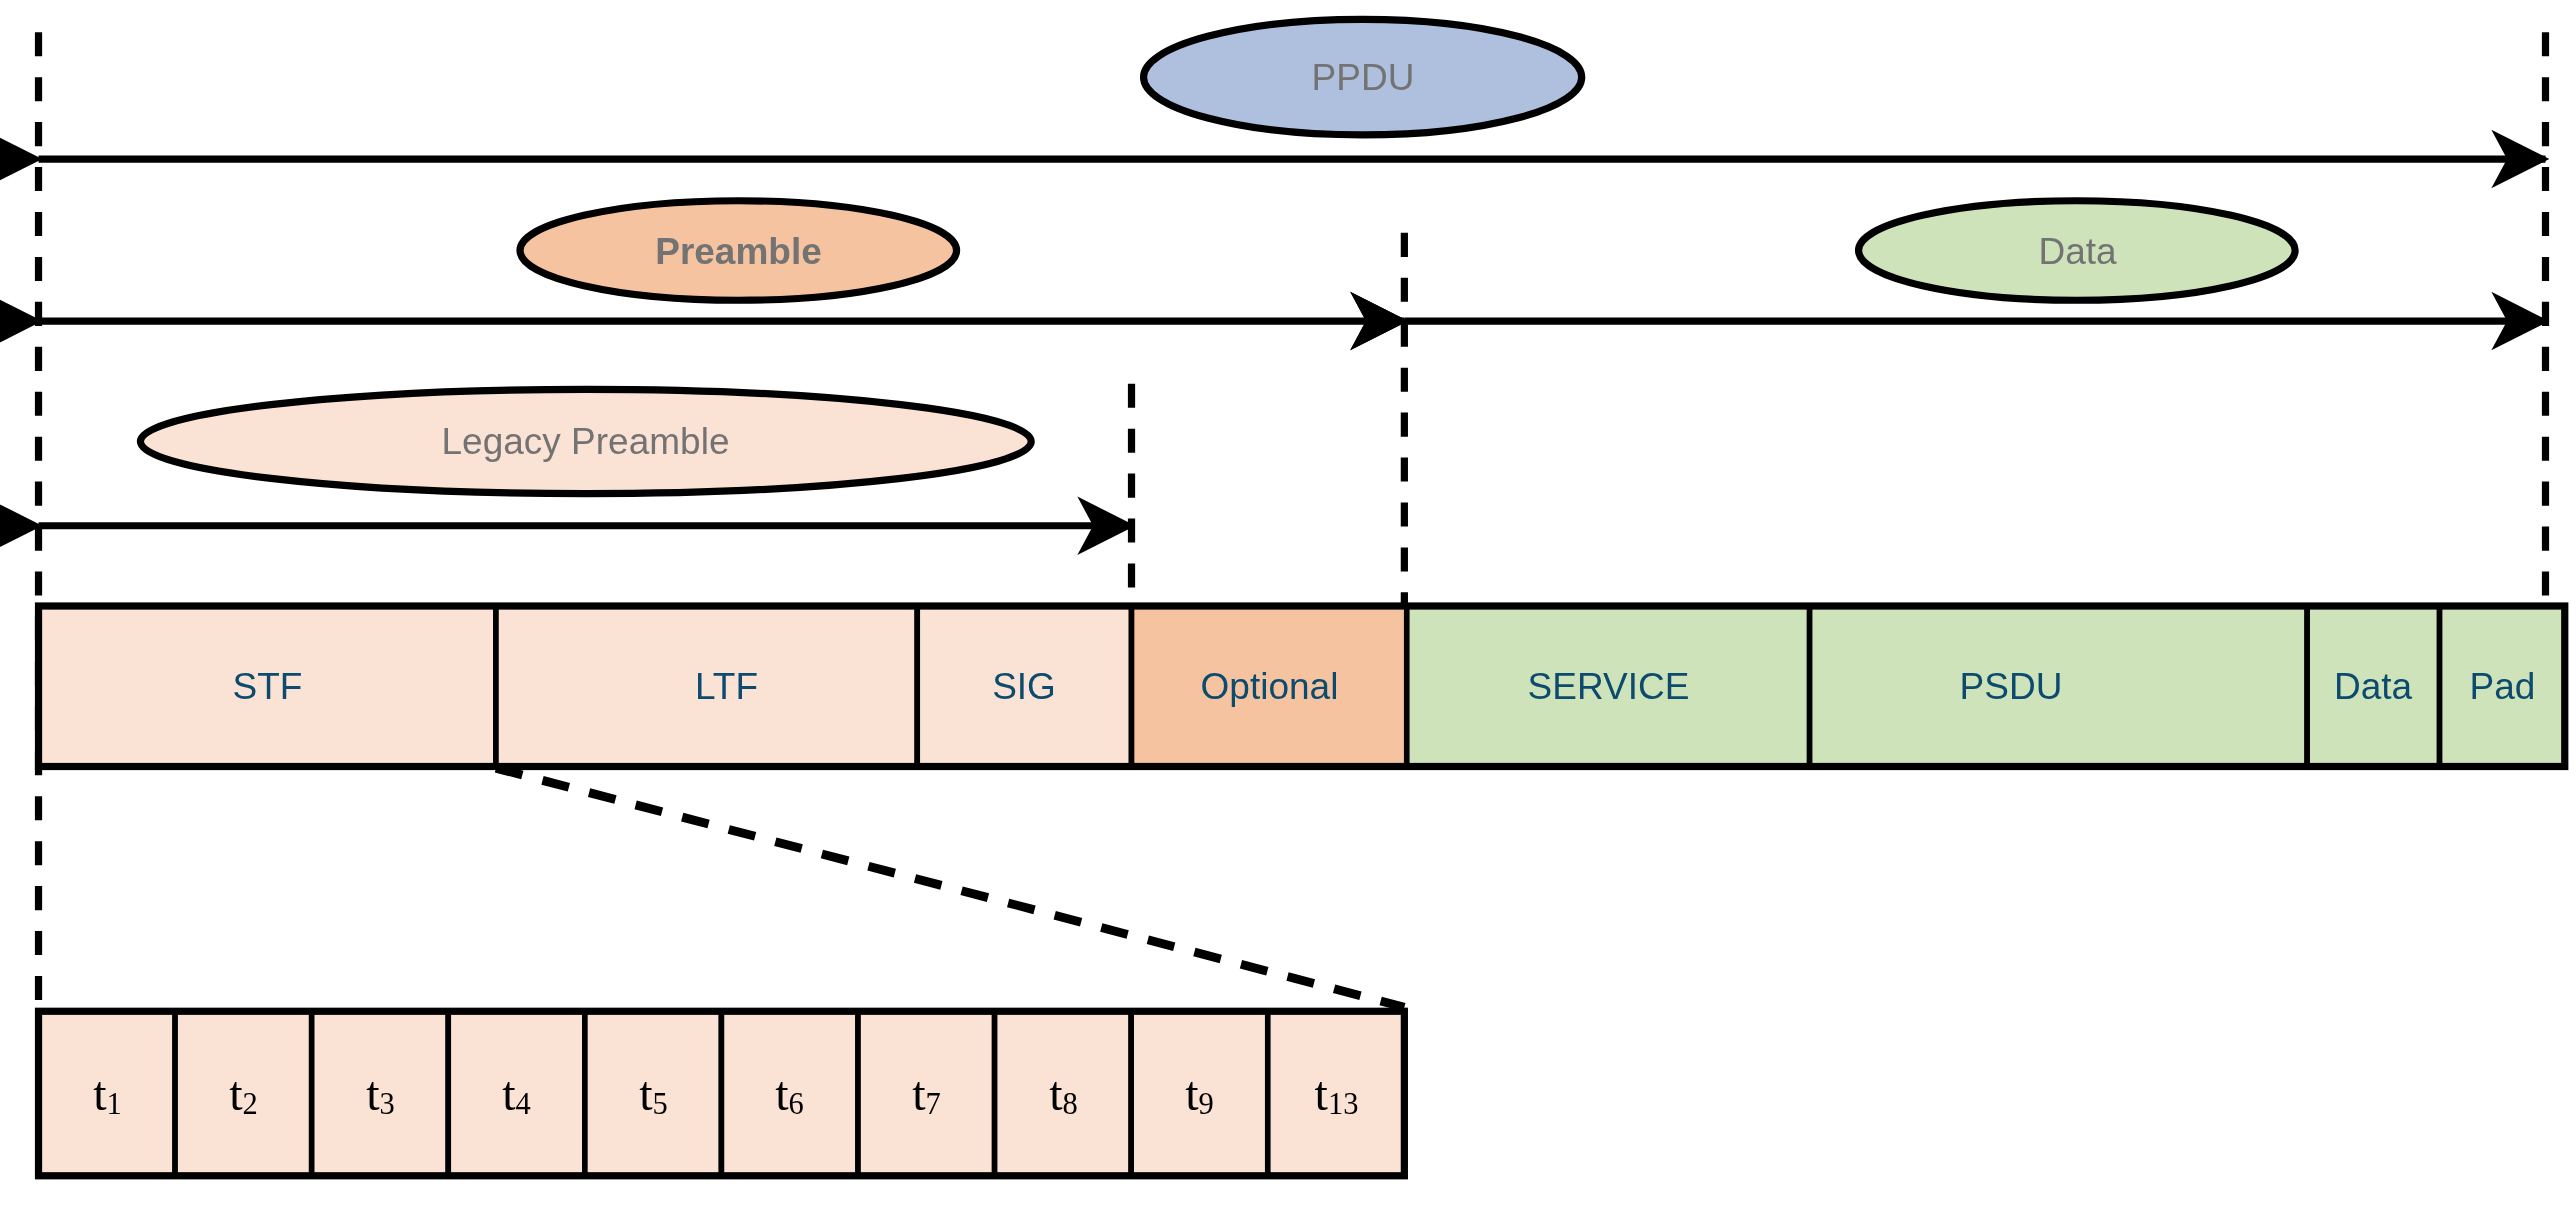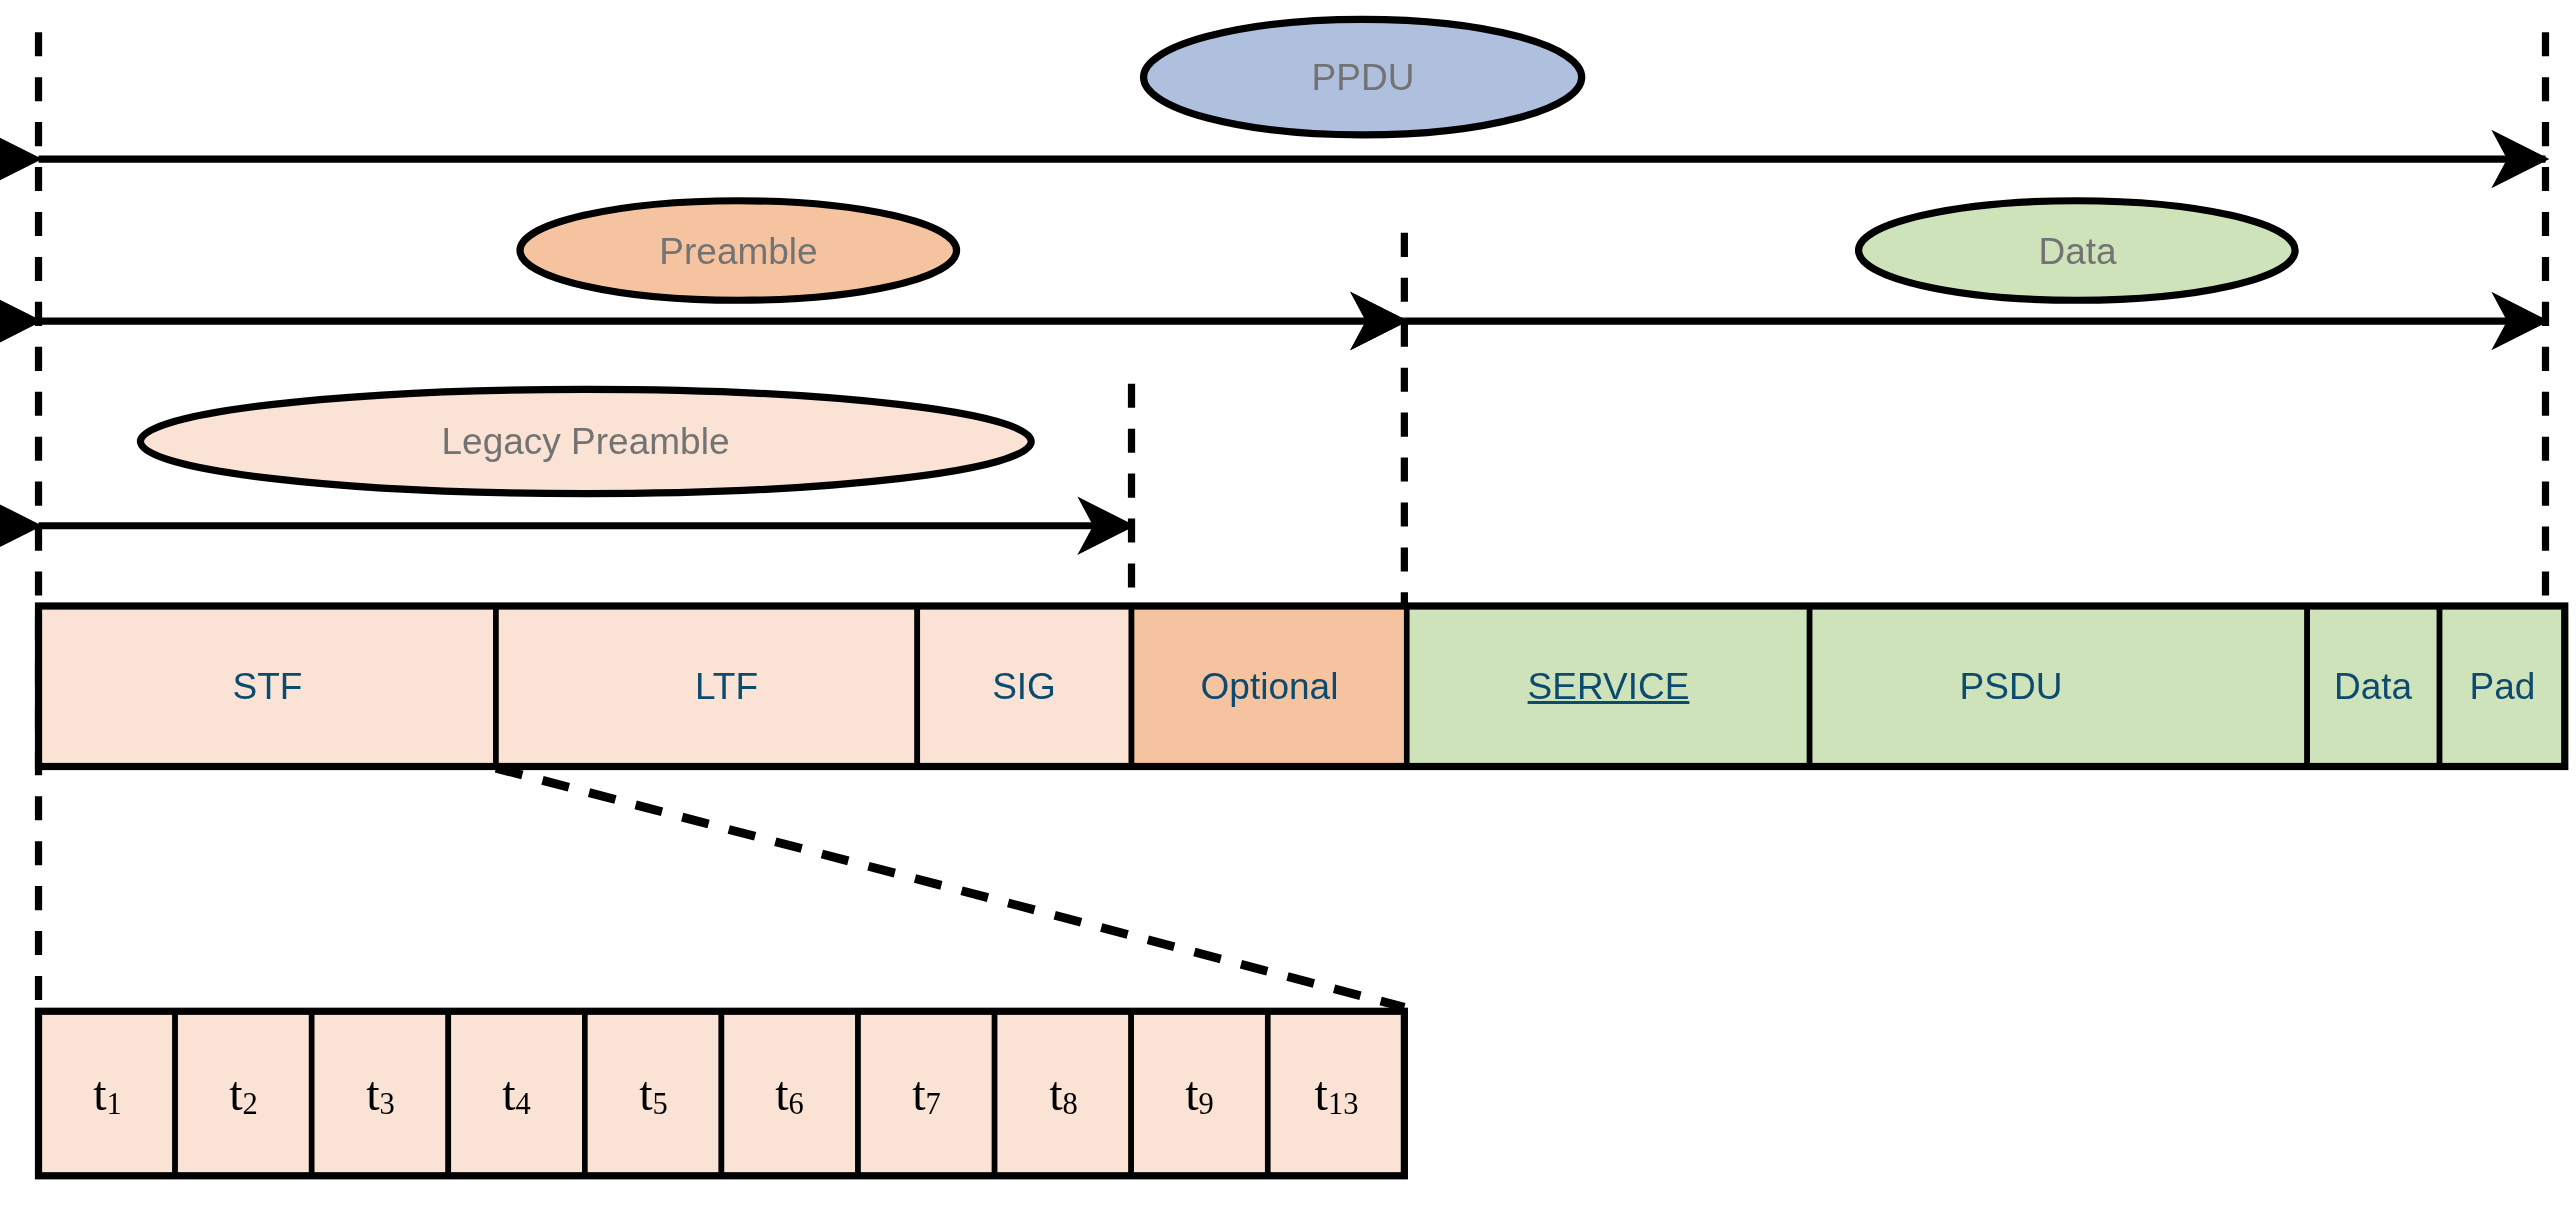--- a/index.html
+++ b/index.html
@@ -83,21 +83,21 @@
         <ellipse cx="2588" cy="312" rx="272" ry="62" fill="#cfe3bb" stroke="#000000" stroke-width="9"></ellipse>
         <ellipse cx="730" cy="550" rx="555" ry="65" fill="#fae2d5" stroke="#000000" stroke-width="9"></ellipse>
       </g>
   </svg>
 
   <div id="labels">
       <div class="cell-label" style="left: 39px; top: 606px; width: 457px; height: 160px;">STF</div>
       <div class="cell-label" style="left: 516px; top: 606px; width: 421px; height: 160px;">LTF</div>
       <div class="cell-label" style="left: 917px; top: 606px; width: 214px; height: 160px;">SIG</div>
       <div class="cell-label" style="left: 1132px; top: 606px; width: 275px; height: 160px;">Optional</div>
-      <div class="cell-label" style="left: 1407px; top: 606px; width: 403px; height: 160px; text-decoration: underline;">SERVICE</div>
+      <div class="cell-label" style="left: 1407px; top: 606px; width: 403px; height: 160px;">SERVICE</div>
       <div class="cell-label" style="left: 1762px; top: 606px; width: 498px; height: 160px;">PSDU</div>
       <div class="cell-label" style="left: 2307px; top: 606px; width: 132px; height: 160px;">Data</div>
       <div class="cell-label" style="left: 2440px; top: 606px; width: 125px; height: 160px;">Pad</div>
       <div class="tslot-label" style="left: 39px; top: 1011px; width: 137px; height: 165px; align-items: center;">
         <span>t</span>
         <span class="sub">1</span>
       </div>
       <div class="tslot-label" style="left: 175px; top: 1011px; width: 137px; height: 165px; align-items: center;">
         <span>t</span>
         <span class="sub">2</span>
@@ -128,18 +128,18 @@
       </div>
       <div class="tslot-label" style="left: 1131px; top: 1011px; width: 137px; height: 165px; align-items: center;">
         <span>t</span>
         <span class="sub">9</span>
       </div>
       <div class="tslot-label" style="left: 1268px; top: 1011px; width: 137px; height: 165px; align-items: center;">
         <span>t</span>
         <span class="sub">13</span>
       </div>
       <div class="ell-label" style="left: 1144px; top: 19px; width: 438px; height: 116px;">PPDU</div>
-      <div class="ell-label" style="left: 520px; top: 201px; width: 437px; height: 100px;">Preamble</div>
+      <div class="ell-label" style="left: 520px; top: 201px; width: 437px; height: 100px; font-weight: bold;">Preamble</div>
       <div class="ell-label" style="left: 1859px; top: 201px; width: 437px; height: 100px;">Data</div>
       <div class="ell-label" style="left: 140px; top: 389px; width: 891px; height: 104px;">Legacy Preamble</div>
     </div>
 </div>
 
 
 </body></html>

